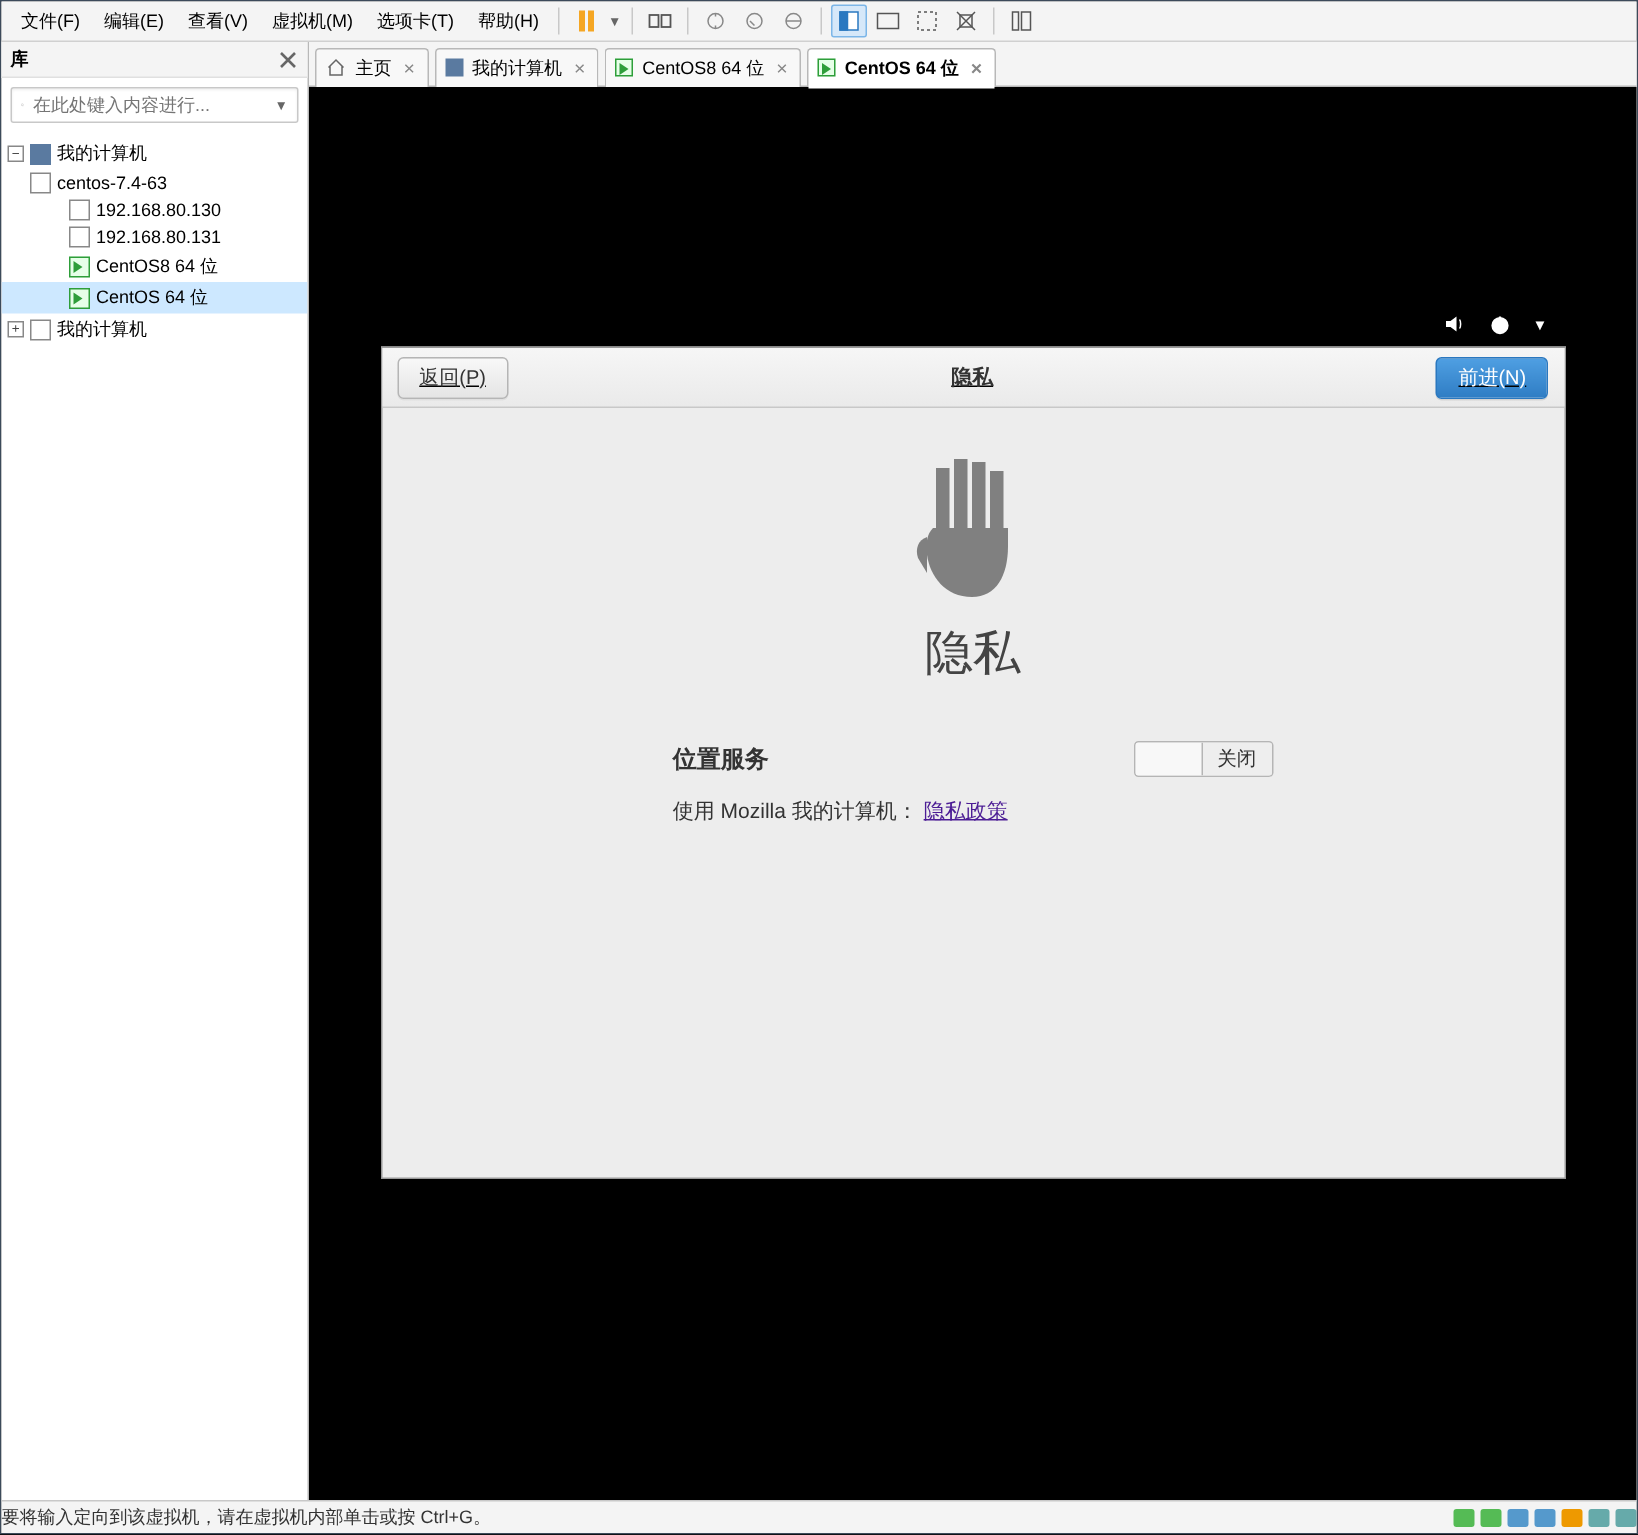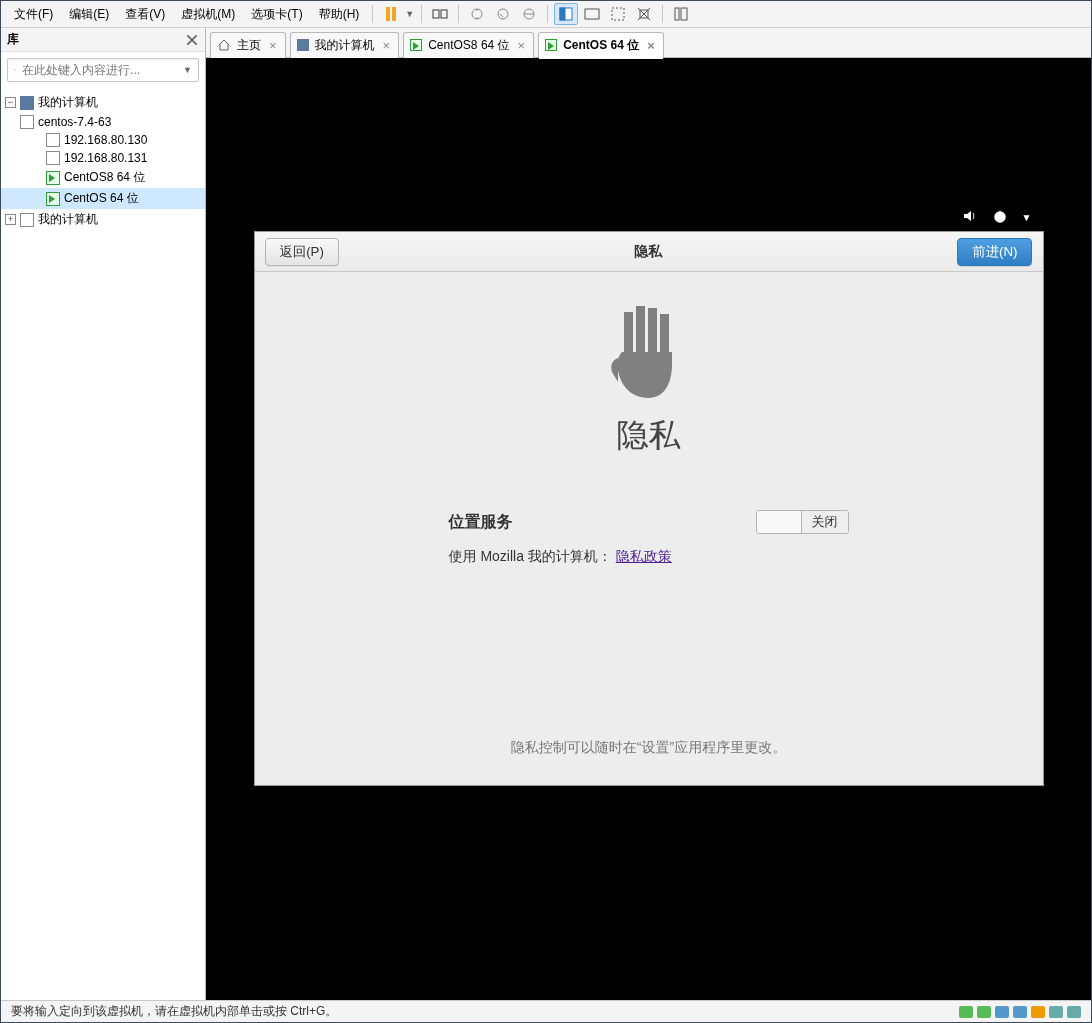--- a/index.html
+++ b/index.html
@@ -53,40 +53,40 @@
 .tab.active { background:#fff; font-weight:bold; z-index:2; position:relative; }
 .tab.active::after { content:""; position:absolute; left:0; right:0; bottom:-1px; height:1px; background:#fff; }
 .tab .close { color:#888; font-size:13px; cursor:default; padding:0 2px; }
 .vm-canvas { flex:1; background:#000; display:flex; align-items:flex-start; justify-content:center; position:relative; }
 
 
 .guest { margin-top:145px; width:790px; display:flex; flex-direction:column; }
 .guest-top { height:28px; background:#000; display:flex; align-items:center; justify-content:flex-end; gap:14px; padding:0 12px; }
 .guest-top svg { width:16px; height:16px; fill:#fff; }
 .panel { background:#ededed; border:1px solid #999; display:flex; flex-direction:column; height:555px;}
-.panel-head { height:40px; display:flex; align-items:center; justify-content:space-between; padding:0 10px; background:linear-gradient(#f6f6f6,#eaeaea); border-bottom:1px solid #c8c8c8; }
+.panel-head { height:40px; display:flex; align-items:center; justify-content:space-between; padding:0 10px; background:linear-gradient(#f6f6f6,#eaeaea); border-bottom:1px solid #c8c8c8;text-decoration:underline; }
 .btn-back { height:28px; padding:0 14px; border:1px solid #b5b5b5; background:linear-gradient(#f8f8f8,#e4e4e4); border-radius:4px; cursor:default; color:#333; box-shadow:0 1px 0 rgba(0,0,0,0.05);}
 .panel-title { font-weight:bold; font-size:14px; color:#333; }
 .btn-next { height:28px; padding:0 14px; border:1px solid #2a78c0; background:linear-gradient(#4f9fe2,#2f7dc4); color:#fff; border-radius:4px; cursor:default; box-shadow:0 1px 0 rgba(0,0,0,0.1);}
 .panel-body { flex:1; display:flex; flex-direction:column; align-items:center; padding-top:20px; }
 .hand-icon { width:90px; height:100px; margin-top:10px; }
 .big-title { font-size:32px; color:#444; margin-top:12px; font-weight:400;}
-.setting { width:400px; margin-top:52px; }
+.setting { width:400px; margin-top:36px; }
 .setting-row { display:flex; align-items:center; justify-content:space-between; }
 .setting-row .lbl { font-size:16px; color:#333; font-weight:bold;}
 .switch { display:flex; align-items:center; border:1px solid #b5b5b5; border-radius:3px; overflow:hidden; background:#fff; box-shadow:inset 0 1px 2px rgba(0,0,0,0.1);}
 .switch .sw-l { width:45px; height:22px; background:#f8f8f8; border-right:1px solid #b5b5b5; }
 .switch .sw-r { padding:0 10px; height:22px; line-height:22px; background:#eee; font-size:13px; color:#333;}
 .setting .desc { margin-top:10px; font-size:14px; color:#333; line-height:1.6;}
 .setting .sub { margin-top:14px; font-size:14px; color:#333;}
 .setting .sub a { color:#4c1d95; text-decoration:underline; cursor:default;}
 .panel-foot { text-align:center; font-size:14px; color:#777; padding-bottom:28px;}
 
 
-.status { height:22px; background:#f4f4f4; border-top:1px solid #c8c8c8; display:flex; align-items:center; padding:0 10px; gap:8px;}
+.status { height:22px; background:#f4f4f4; border-top:1px solid #c8c8c8; display:flex; align-items:center; padding:0 0; gap:8px;}
 .status .st-txt { flex:1; color:#333; }
 .status .tray { display:flex; gap:4px; align-items:center; }
 .status .tray .tic { width:14px; height:12px; background:#6aa; border-radius:2px; }
 .status .tray .tic.g { background:#5b5; }
 .status .tray .tic.b { background:#59c; }
 .status .tray .tic.o { background:#e90; }
 
 
 .blur { height:16px; border-radius:2px; background:repeating-linear-gradient(45deg,#555 0,#555 3px,#3a3a3a 3px,#3a3a3a 6px); }
 </style>
@@ -299,21 +299,20 @@
                       <span class="sw-l"></span>
                       <span class="sw-r">关闭</span>
                     </div>
                   </div>
                   <div class="sub">
                     <span>使用 Mozilla 我的计算机：</span>
                     <a>隐私政策</a>
                   </div>
                 </div>
                 <div style="flex:1"></div>
-                <div class="panel-foot">隐私控制可以随时在“设置”应用程序里更改。</div>
               </div>
             </div>
           </div>
         </div>
       </div>
     </div>
 
     <div class="status">
       <span class="st-txt">要将输入定向到该虚拟机，请在虚拟机内部单击或按 Ctrl+G。</span>
       <div class="tray">

